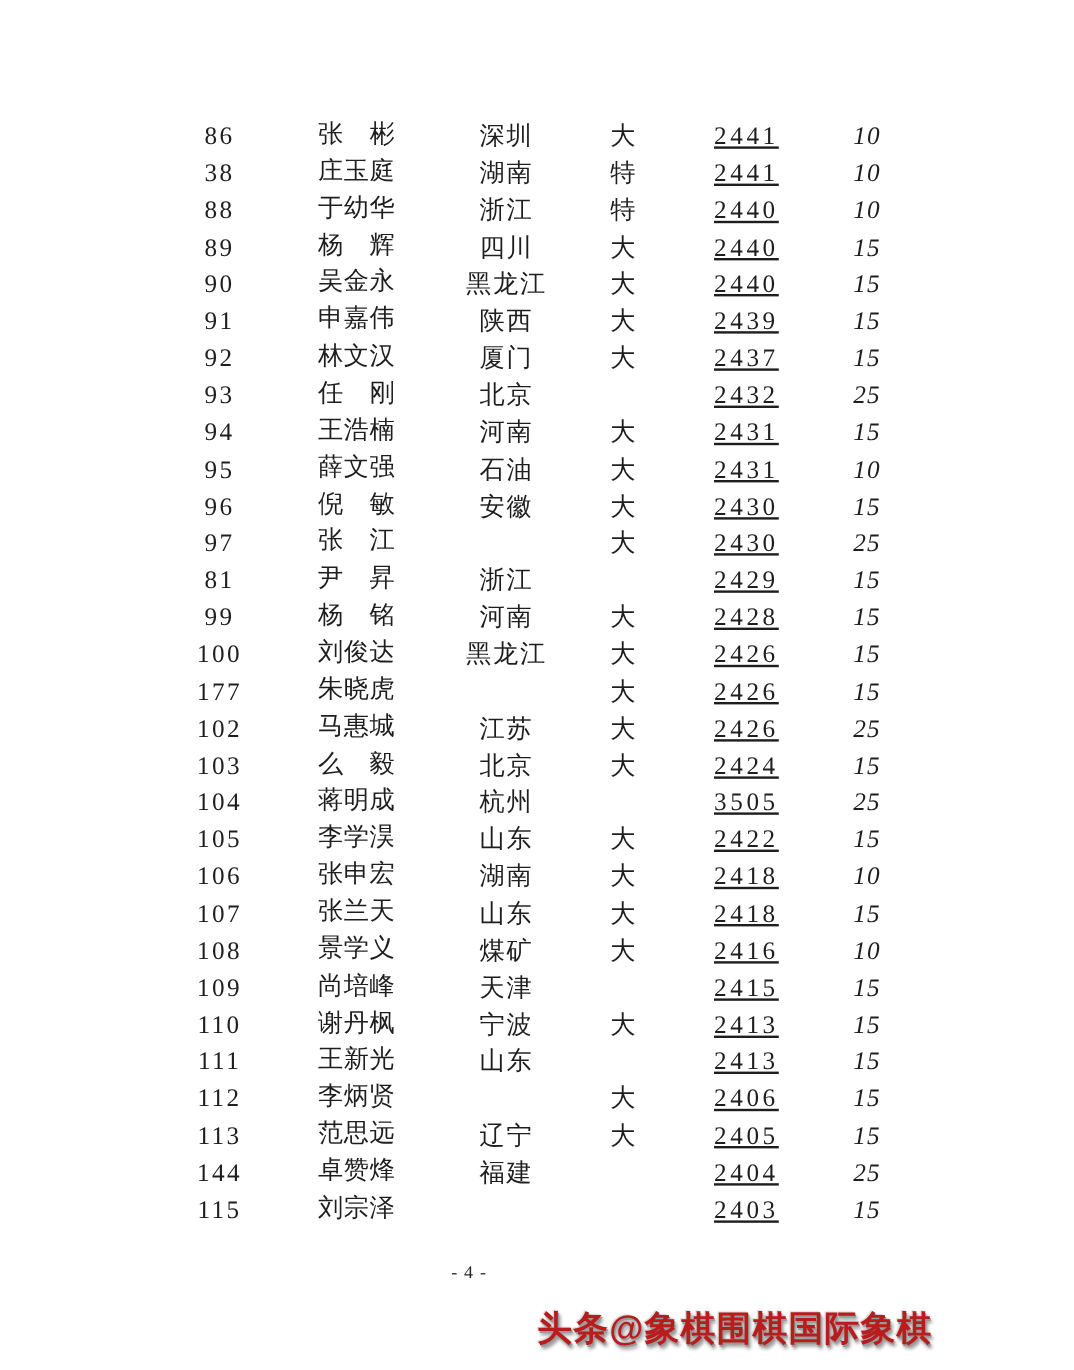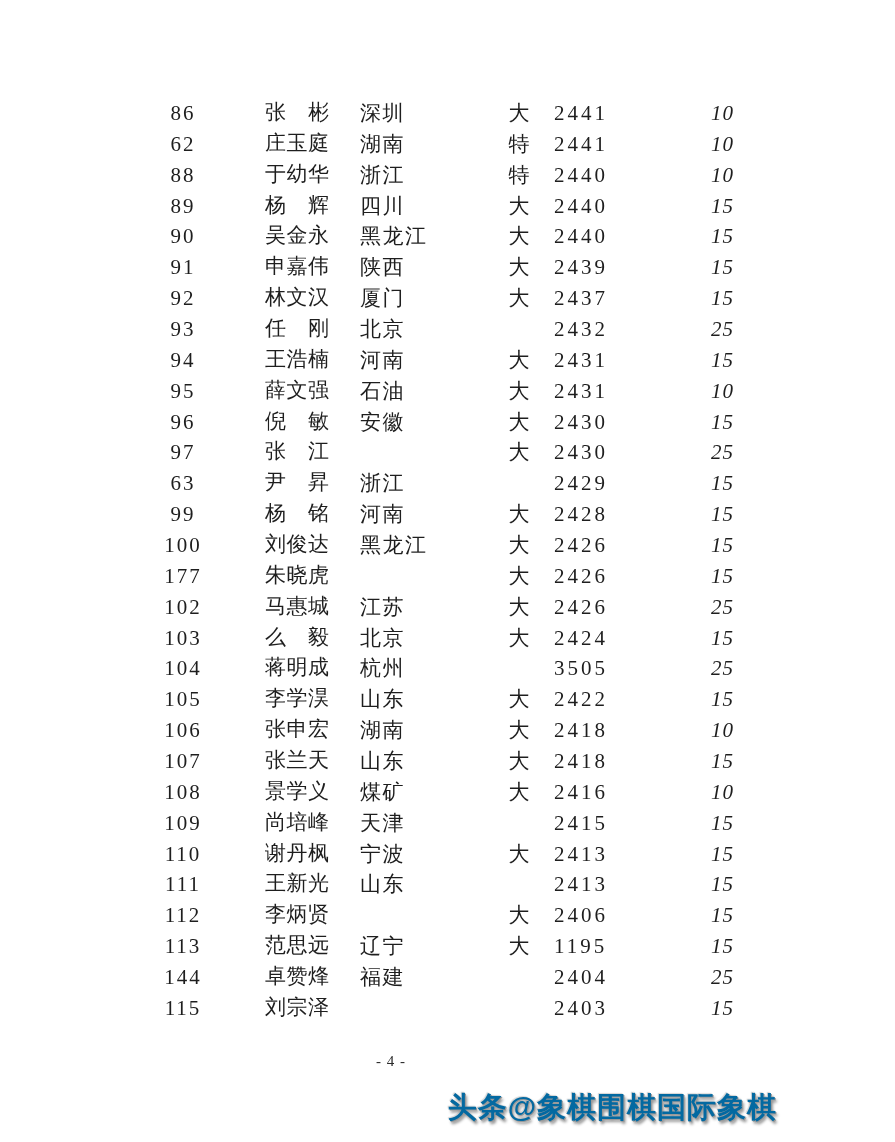--- a/index.html
+++ b/index.html
@@ -26,43 +26,43 @@
     display: grid;
     grid-template-columns: 100px 127px 124px 70px 136px 65px;
     height: 30.87px;
     align-items: center;
     font-size: 21px;
     line-height: 1;
   }
   .cell { white-space: pre; }
   .col-rank   { text-align: center; letter-spacing: 2px; }
   .col-name   { text-align: left; padding-left: 32px; letter-spacing: 0.5px; font-family: Liberation Mono, monospace; }
-  .col-region { text-align: left; letter-spacing: 1.5px; }
+  .col-region { text-align: center; letter-spacing: 1.5px; }
   .col-title  { text-align: center; }
-  .col-rating { text-align: left; letter-spacing: 3px; }
+  .col-rating { text-align: center; letter-spacing: 3px; text-decoration: underline; }
   .col-k      { text-align: center; letter-spacing: 1px; font-style: italic; }
   .page-number {
     position: absolute;
     top: 1053px;
     left: 0;
     width: 100%;
     text-align: center;
     font-size: 15px;
     letter-spacing: 1px;
     color: #2a2a2a;
   }
   .watermark {
     position: absolute;
     top: 1088px;
     right: 5px;
     font-family: "Liberation Sans", "DejaVu Sans", sans-serif;
     font-weight: 700;
     font-size: 29px;
     letter-spacing: 1px;
-    color: #0369a1;
+    color: #b91c1c;
     text-shadow:
       1px 1px 0 #9a9a9a,
       2px 3px 3px #8f8f8f,
       -1px -1px 1px #d6d6d6;
     user-select: none;
   }
 </style>
 </head>
 <body>
 
@@ -71,21 +71,21 @@
   <div class="ratings-table" id="ratings-table">
       <div class="row">
         <div class="cell col-rank">86</div>
         <div class="cell col-name">张　彬</div>
         <div class="cell col-region">深圳</div>
         <div class="cell col-title">大</div>
         <div class="cell col-rating">2441</div>
         <div class="cell col-k">10</div>
       </div>
       <div class="row">
-        <div class="cell col-rank">62</div>
+        <div class="cell col-rank">38</div>
         <div class="cell col-name">庄玉庭</div>
         <div class="cell col-region">湖南</div>
         <div class="cell col-title">特</div>
         <div class="cell col-rating">2441</div>
         <div class="cell col-k">10</div>
       </div>
       <div class="row">
         <div class="cell col-rank">88</div>
         <div class="cell col-name">于幼华</div>
         <div class="cell col-region">浙江</div>
@@ -159,21 +159,21 @@
       </div>
       <div class="row">
         <div class="cell col-rank">97</div>
         <div class="cell col-name">张　江</div>
         <div class="cell col-region"></div>
         <div class="cell col-title">大</div>
         <div class="cell col-rating">2430</div>
         <div class="cell col-k">25</div>
       </div>
       <div class="row">
-        <div class="cell col-rank">63</div>
+        <div class="cell col-rank">81</div>
         <div class="cell col-name">尹　昇</div>
         <div class="cell col-region">浙江</div>
         <div class="cell col-title"></div>
         <div class="cell col-rating">2429</div>
         <div class="cell col-k">15</div>
       </div>
       <div class="row">
         <div class="cell col-rank">99</div>
         <div class="cell col-name">杨　铭</div>
         <div class="cell col-region">河南</div>
@@ -283,21 +283,21 @@
         <div class="cell col-region"></div>
         <div class="cell col-title">大</div>
         <div class="cell col-rating">2406</div>
         <div class="cell col-k">15</div>
       </div>
       <div class="row">
         <div class="cell col-rank">113</div>
         <div class="cell col-name">范思远</div>
         <div class="cell col-region">辽宁</div>
         <div class="cell col-title">大</div>
-        <div class="cell col-rating">1195</div>
+        <div class="cell col-rating">2405</div>
         <div class="cell col-k">15</div>
       </div>
       <div class="row">
         <div class="cell col-rank">144</div>
         <div class="cell col-name">卓赞烽</div>
         <div class="cell col-region">福建</div>
         <div class="cell col-title"></div>
         <div class="cell col-rating">2404</div>
         <div class="cell col-k">25</div>
       </div>

